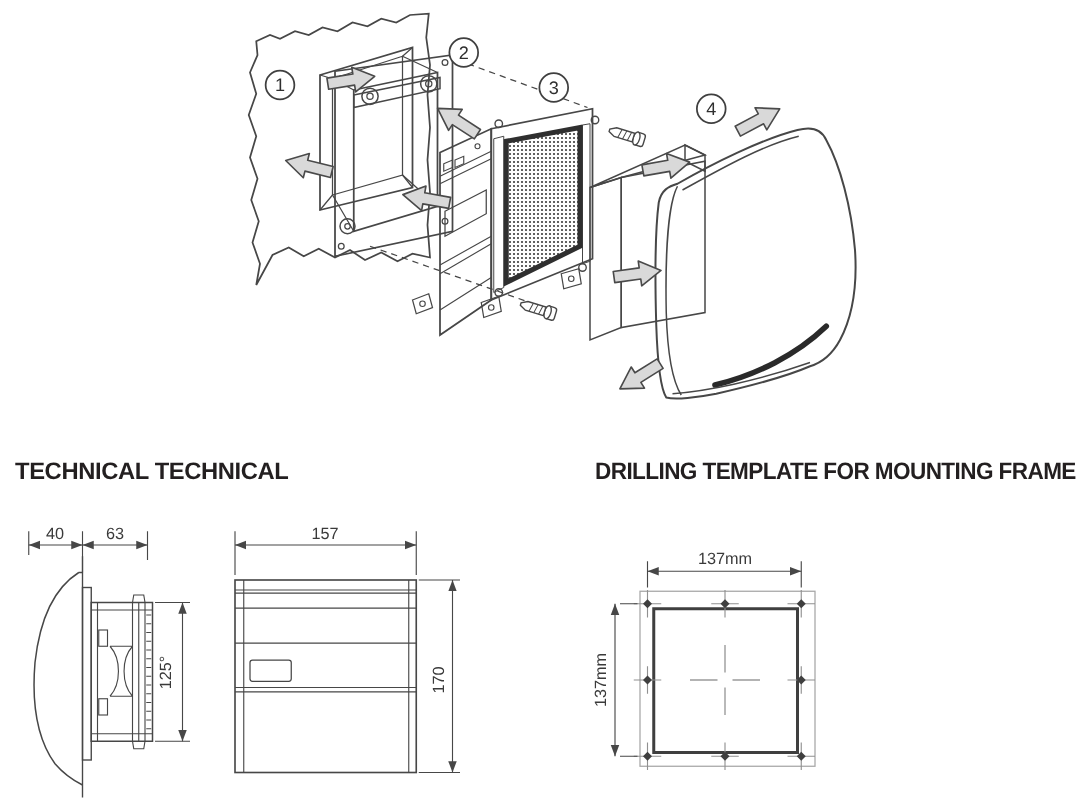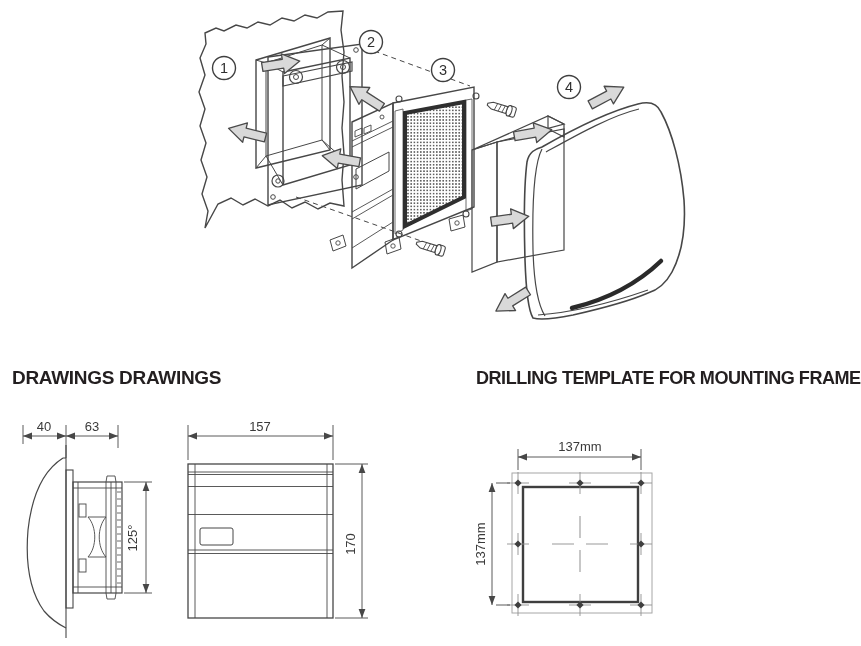--- a/index.html
+++ b/index.html
@@ -13,21 +13,21 @@
   .dimtxt{font-family:"Liberation Sans", sans-serif;font-size:13px;fill:#3a3a3a;}
   .callout-num{font-family:"Liberation Sans", sans-serif;font-size:14.5px;fill:#2f2f2f;}
   .ln{stroke:#474747;fill:none;}
   .dimln{stroke:#474747;stroke-width:0.9;fill:none;}
 </style>
 </head>
 <body>
 
 <div class="sheet">
 
-  <div class="heading" id="h-tech">DRAWINGS DRAWINGS</div>
+  <div class="heading" id="h-tech">TECHNICAL TECHNICAL</div>
   <div class="heading" id="h-drill">DRILLING TEMPLATE FOR MOUNTING FRAME</div>
 
   <svg width="861" height="646" viewBox="0 0 861 646">
     <defs>
       <marker id="ar" markerUnits="userSpaceOnUse" markerWidth="10" markerHeight="8" viewBox="0 0 10 8" refX="9" refY="4" orient="auto-start-reverse">
         <path d="M0,0.6 L9,4 L0,7.4 Z" fill="#474747"></path>
       </marker>
       <pattern id="dots" width="3.2" height="3.2" patternUnits="userSpaceOnUse">
         <rect width="3.2" height="3.2" fill="#ffffff"></rect>
         <circle cx="1.6" cy="1.6" r="0.85" fill="#3a3a3a"></circle>

